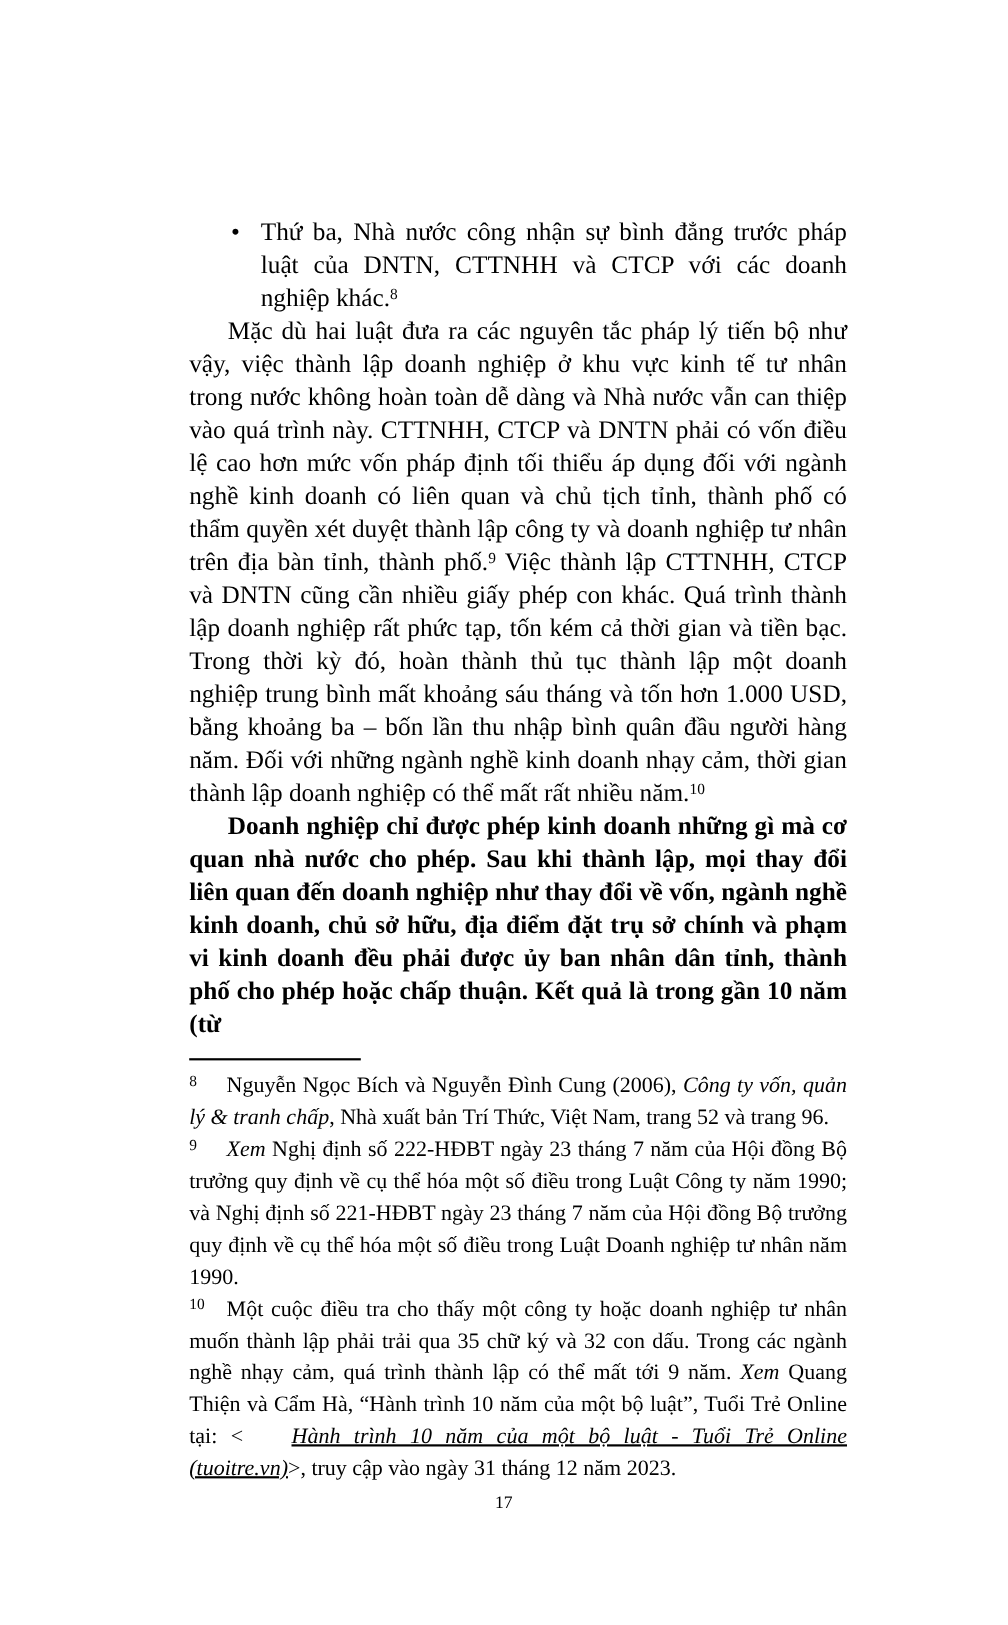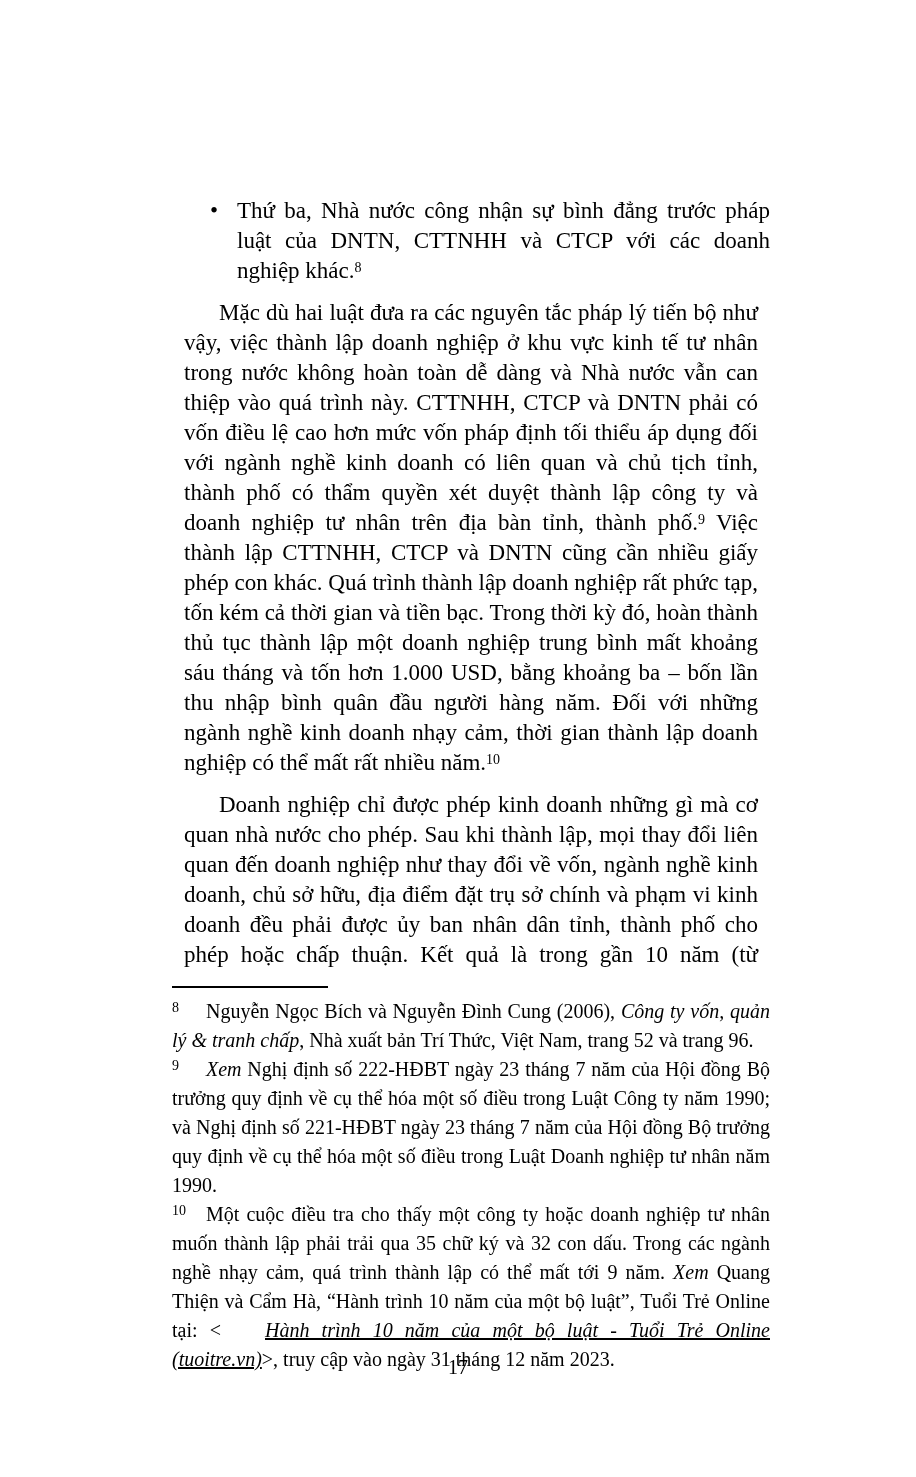--- a/index.html
+++ b/index.html
@@ -17,22 +17,22 @@
     left: 172px;
     top: 196px;
     width: 598px;
     font-size: 23px;
     line-height: 30px;
     text-align: justify;
   }
   .bullet-row { display: flex; margin-left: 38px; }
   .bullet-glyph { flex: 0 0 27px; }
   .bullet-text { flex: 1 1 auto; text-align: justify; font-family: Liberation Serif, serif; }
-  p.body-para { margin: 12px; text-indent: 35px; }
-  p.justify-last { text-align-last: justify; }
+  p.body-para { margin: 0; text-indent: 35px; }
+  p.justify-last { text-align-last: justify; font-weight: bold; }
   sup.fn-ref, sup.fn-sup {
     font-size: 14px;
     line-height: 0;
     vertical-align: baseline;
     position: relative;
     top: -0.45em;
   }
   .fn-separator {
     width: 156px;
     border-top: 2.5px solid #000000;
@@ -53,21 +53,21 @@
     color: #000000;
     cursor: pointer;
     margin-left: 44px;
   }
   .page-number {
     position: absolute;
     top: 1352px;
     left: 0;
     width: 100%;
     text-align: center;
-    font-size: 20px;
+    font-size: 16px;
     line-height: 30px;
   }
 </style>
 </head>
 <body>
 
 <div class="page">
 
   <div class="content">
 

